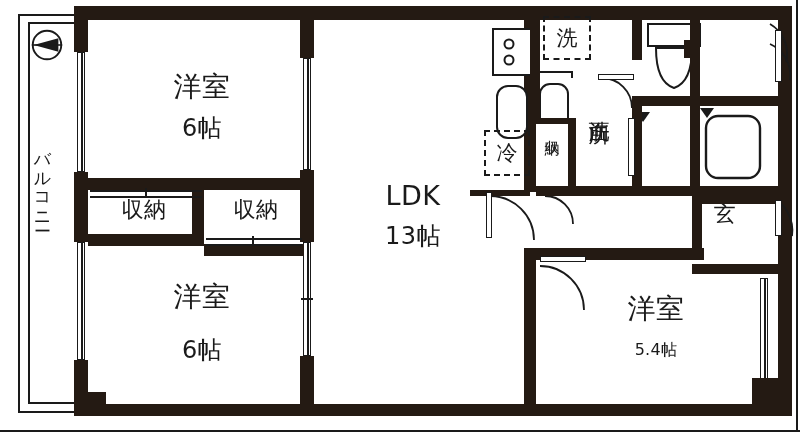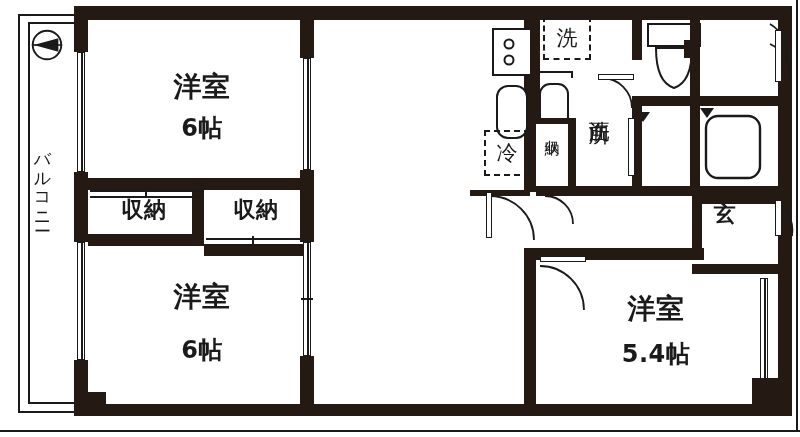--- a/index.html
+++ b/index.html
@@ -22,21 +22,21 @@
     position: absolute;
     background: #241a13;
   }
   .thinline {
     position: absolute;
     background: #1a1a1a;
   }
   .room-label {
     position: absolute;
     color: #1a1a1a;
-    font-weight: 700;
+    font-weight: 400;
     letter-spacing: 0.02em;
     white-space: nowrap;
     text-align: center;
     line-height: 1.05;
   }
   .vert-label {
     position: absolute;
     color: #1a1a1a;
     writing-mode: vertical-rl;
     text-orientation: upright;
@@ -166,20 +166,22 @@
   <div class="thinline" style="left:90px; top:196px; width:112px; height:1.6px;"></div>
   <div class="thinline" style="left:145px; top:188px; width:2px; height:10px;"></div>
 
   <div class="thinline" style="left:206px; top:238px; width:96px; height:1.6px;"></div>
   <div class="thinline" style="left:206px; top:244px; width:96px; height:1.6px;"></div>
   <div class="thinline" style="left:252px; top:236px; width:2px; height:10px;"></div>
 
   <div class="room-label" style="left:132px; top:282px; width:140px; font-size:28px;">洋室</div>
   <div class="room-label" style="left:132px; top:338px; width:140px; font-size:24px;">6帖</div>
 
+  <div class="room-label" style="left:358px; top:182px; width:110px; font-size:27px; font-weight:400;">LDK</div>
+  <div class="room-label" style="left:358px; top:224px; width:110px; font-size:24px;">13帖</div>
 
   <div class="fixture" style="left:492px; top:28px; width:42px; height:48px;"></div>
   <svg class="overlay" viewBox="0 0 800 437">
     <circle cx="509" cy="44" r="4.5" fill="none" stroke="#1a1a1a" stroke-width="2"></circle>
     <circle cx="509" cy="60" r="4.5" fill="none" stroke="#1a1a1a" stroke-width="2"></circle>
 
     <rect x="497" y="86" width="30" height="52" rx="11" ry="11" fill="#ffffff" stroke="#1a1a1a" stroke-width="2"></rect>
 
     <rect x="540" y="84" width="28" height="48" rx="10" ry="10" fill="#ffffff" stroke="#1a1a1a" stroke-width="2"></rect>
     <path d="M537 72 L572 72 L572 78" fill="none" stroke="#1a1a1a" stroke-width="2"></path>
@@ -238,21 +240,21 @@
 
   <div class="window-pane" style="left:775px; top:30px; width:7px; height:52px;"></div>
   <div class="window-pane" style="left:775px; top:200px; width:7px; height:36px;"></div>
 
   <div class="window-pane" style="left:760px; top:278px; width:8px; height:112px;"></div>
   <div class="thinline" style="left:764px; top:278px; width:1.5px; height:112px;"></div>
   <div class="wall" style="left:752px; top:378px; width:30px; height:38px;"></div>
 
   <div class="wall" style="left:528px; top:248px; width:176px; height:12px;"></div>
   <div class="room-label" style="left:586px; top:294px; width:140px; font-size:28px;">洋室</div>
-  <div class="room-label" style="left:586px; top:342px; width:140px; font-size:24px;">5.4帖</div>
+  <div class="room-label" style="left:586px; top:342px; width:140px; font-size:16px;">5.4帖</div>
   <div class="door-leaf" style="left:540px; top:256px; width:46px; height:6px;"></div>
 
   <div class="wall" style="left:470px; top:190px; width:60px; height:6px;"></div>
   <div class="door-leaf" style="left:486px; top:192px; width:6px; height:46px;"></div>
   <div class="wall" style="left:536px; top:186px; width:56px; height:8px;"></div>
 
   <div class="wall" style="left:524px; top:248px; width:12px; height:14px;"></div>
 
   <div class="thinline" style="left:0px; top:430px; width:800px; height:1.6px;"></div>
 

